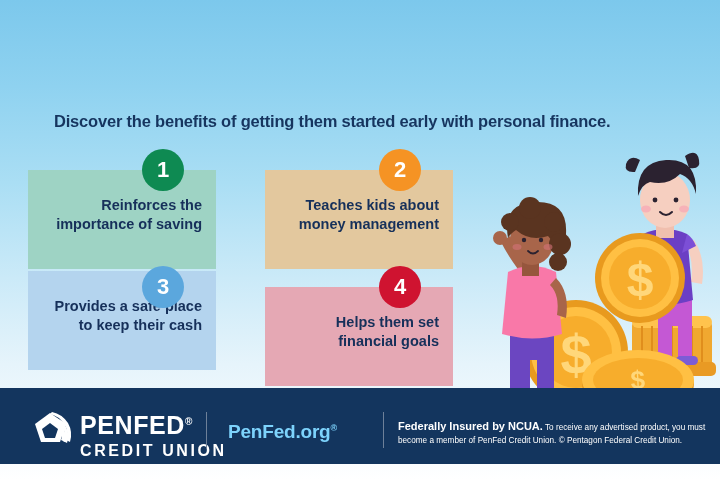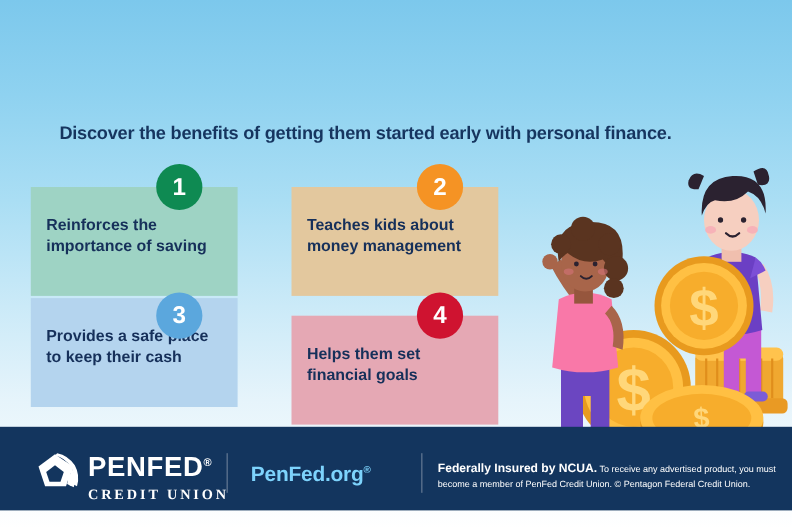--- a/index.html
+++ b/index.html
@@ -56,21 +56,21 @@
     top: 170px;
     width: 452px;
     height: 216px;
   }
   .card {
     position: absolute;
     width: 188px;
     height: 99px;
     box-sizing: border-box;
     padding: 26px 14px 10px;
-    text-align: left;
+    text-align: right;
     font-size: 14.5px;
     line-height: 1.33;
     font-weight: bold;
     color: #16305a;
   }
   .card .card-text { display: block; }
   .card-1 { left: 0;    top: 0;    background: #9ed3c4; }
   .card-2 { left: 237px; top: 0;   background: #e3c89e; }
   .card-3 { left: 0;    top: 101px; background: #b4d4ee; }
   .card-4 { left: 237px; top: 117px; background: #e5a8b4; }
@@ -125,26 +125,25 @@
     color: #ffffff;
   }
   .logo-penfed {
     font-size: 25px;
     font-weight: bold;
     letter-spacing: 0.6px;
     line-height: 1;
   }
   .logo-penfed sup { font-size: 10px; vertical-align: super; }
   .logo-cu {
-    font-size: 13px;
+    font-size: 16px;
     font-weight: bold;
     letter-spacing: 2.6px;
     line-height: 1;
     margin-top: 5px;
-    font-family: Liberation Serif, serif;
   }
   .divider {
     position: absolute;
     top: 24px;
     width: 1px;
     height: 36px;
     background: #6d8099;
   }
   .divider-1 { left: 206px; }
   .divider-2 { left: 383px; }

